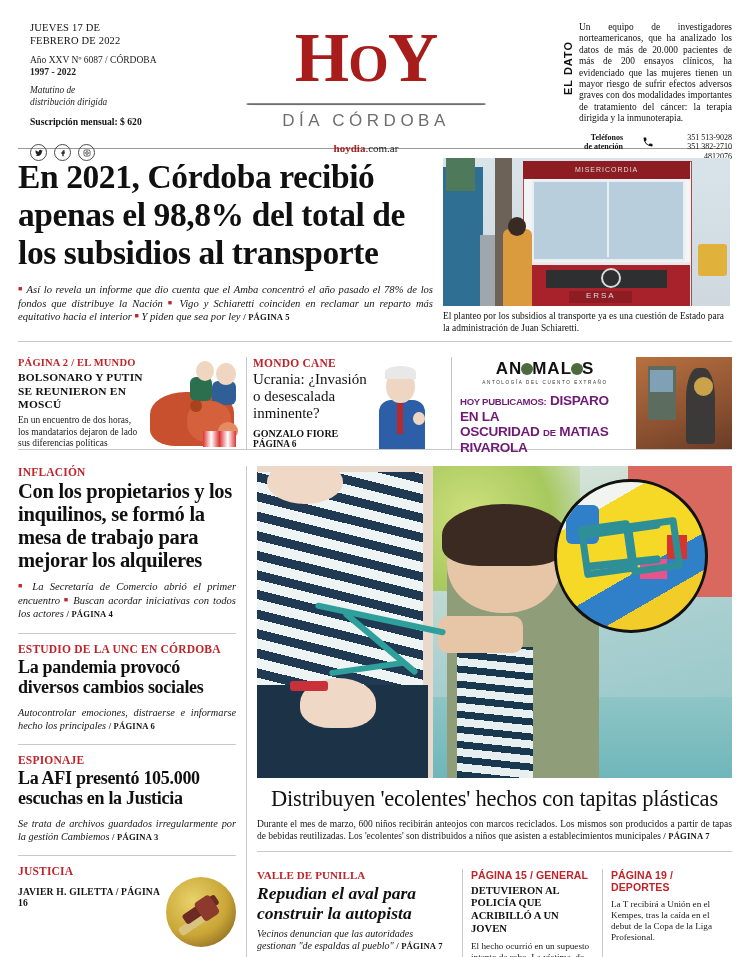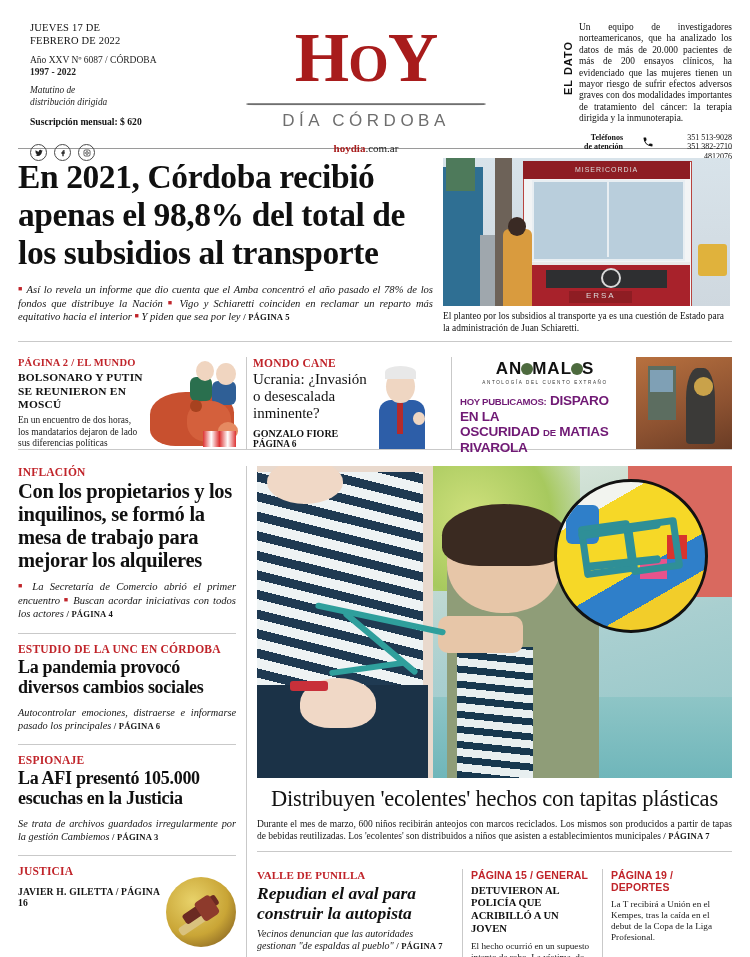--- a/index.html
+++ b/index.html
@@ -689,21 +689,21 @@
           <span class="pag">/ PÁGINA 4</span>
         </div>
       </div>
 
       <div class="story-sep"></div>
 
       <div>
         <div class="kicker kicker-sc">ESTUDIO DE LA UNC EN CÓRDOBA</div>
         <div class="story-head story-head-sm">La pandemia provocó diversos cambios sociales</div>
         <div class="story-ital">
-          <span>Autocontrolar emociones, distraerse e informarse pasado los principales</span>
+          <span>Autocontrolar emociones, distraerse e informarse hecho los principales</span>
           <span class="pag">/ PÁGINA 6</span>
         </div>
       </div>
 
       <div class="story-sep"></div>
 
       <div>
         <div class="kicker kicker-sc">ESPIONAJE</div>
         <div class="story-head story-head-sm">La AFI presentó 105.000 escuchas en la Justicia</div>
         <div class="story-ital">

